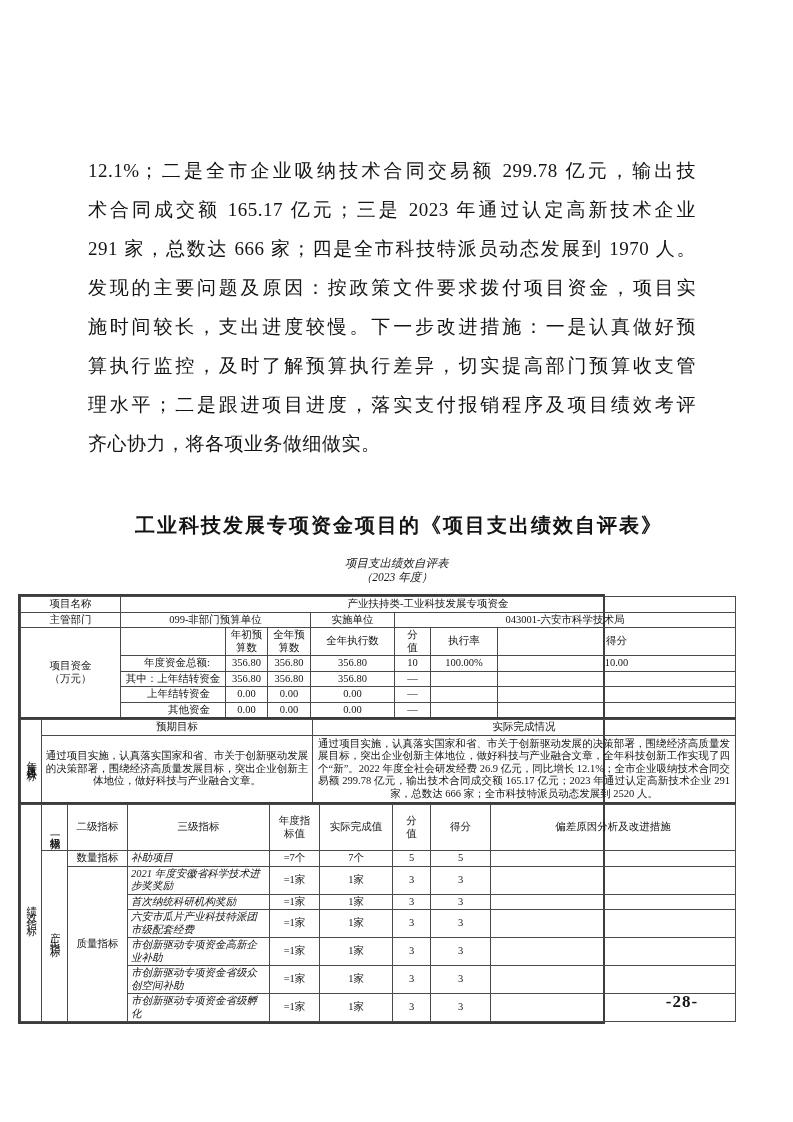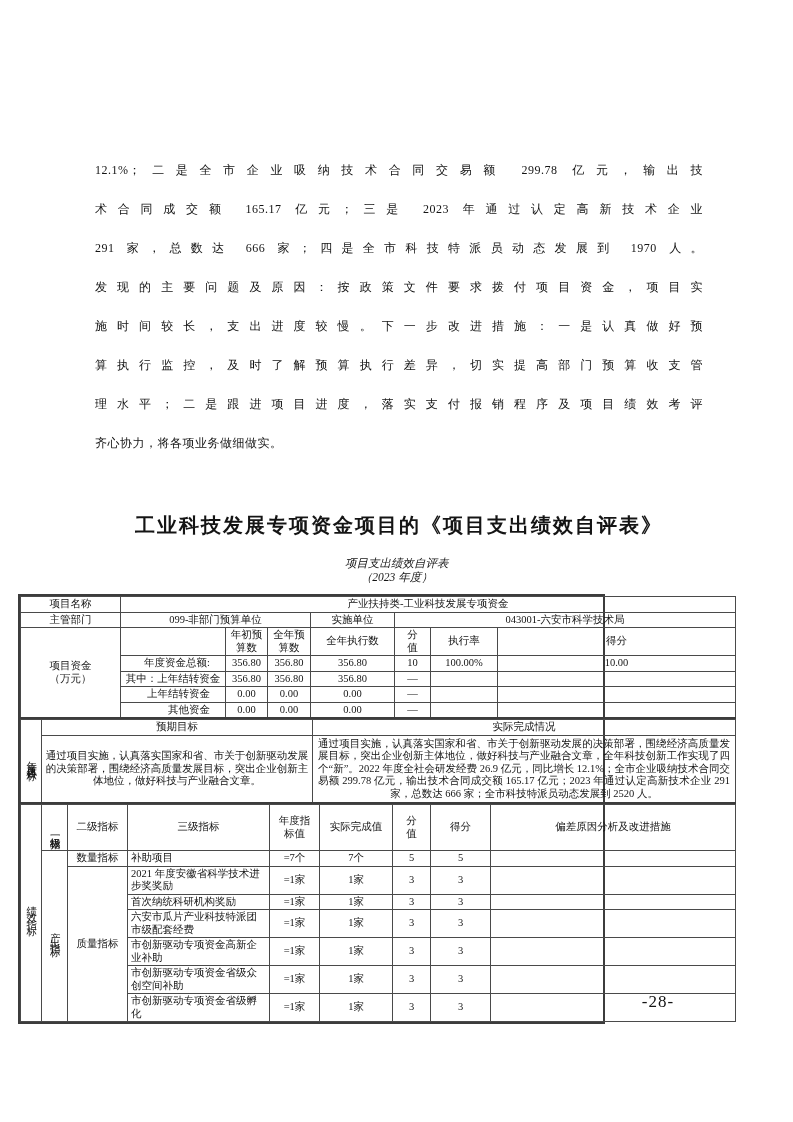--- a/index.html
+++ b/index.html
@@ -8,22 +8,22 @@
     position: relative;
     width: 793px; height: 1122px;
     margin: 0 auto;
     background: #ffffff;
     font-family: "Liberation Serif", "DejaVu Serif", serif;
     color: #141414;
     overflow: hidden;
   }
   
   .body-text {
-    position: absolute; left: 95px; top: 151px; width: 608px;
-    font-size: 12px; line-height: 39px; letter-spacing: 0.5px;
+    position: absolute; left: 88px; top: 151px; width: 608px;
+    font-size: 19px; line-height: 39px; letter-spacing: 0.5px;
   }
   .bline { text-align: justify; text-align-last: justify; white-space: nowrap; }
   .bline.last { text-align: left; text-align-last: left; }
   
   .closing-title {
     position: absolute; left: 95px; top: 506px; width: 608px;
     font-size: 20px; line-height: 39px; text-align: center;
     letter-spacing: 2px; font-weight: bold;
   }
   
@@ -42,42 +42,42 @@
     border: 1px solid #4a4a4a;
     font-size: 10.5px; line-height: 12.5px;
     text-align: center; vertical-align: middle;
     padding: 1px 3px;
     word-break: break-all;
     overflow: hidden;
   }
   .secA { border-bottom: 2px solid #3c3c3c; }
   .secB { border-bottom: 2px solid #3c3c3c; }
   td.pre { white-space: pre-line; }
-  td.left { text-align: left; }
+  td.left { text-align: left; font-style: italic; }
   td.right { text-align: right; padding-right: 15px; }
   td.just { text-align: justify; text-align-last: center; padding: 2px 5px; }
   .vert {
     writing-mode: vertical-lr; text-orientation: upright;
     display: inline-block; letter-spacing: 2px;
   }
   .vert.wide { letter-spacing: 7px; }
   .vert.med { letter-spacing: 5px; }
   .vert.tight { letter-spacing: 0px; }
   tr.rh15 td { height: 15px; }
   tr.rh26 td { height: 26px; }
   tr.rh14 td { height: 14px; }
   tr.rh12 td { height: 12px; }
   tr.rh62 td { height: 62px; }
   tr.rh46 td { height: 46px; }
   tr.rh28 td { height: 28px; }
   tr.rh13 td { height: 13px; }
   
   .page-number {
-    position: absolute; left: 618px; top: 992px; width: 80px;
-    font-size: 17px; text-align: center; letter-spacing: 1px;
+    position: absolute; left: 642px; top: 992px; width: 80px;
+    font-size: 17px; text-align: center; letter-spacing: 1px; font-weight: bold;
   }
 </style>
 </head>
 <body>
 
 <div class="page">
 
   <div class="body-text">
     <div class="bline">12.1%；二是全市企业吸纳技术合同交易额 299.78 亿元，输出技</div>
     <div class="bline">术合同成交额 165.17 亿元；三是 2023 年通过认定高新技术企业</div>

